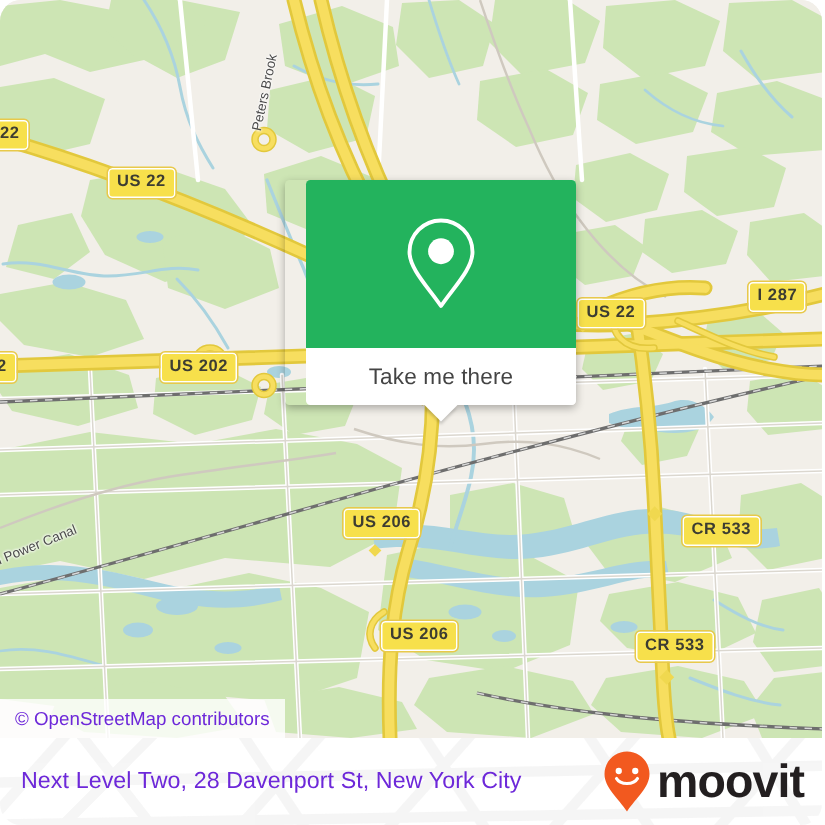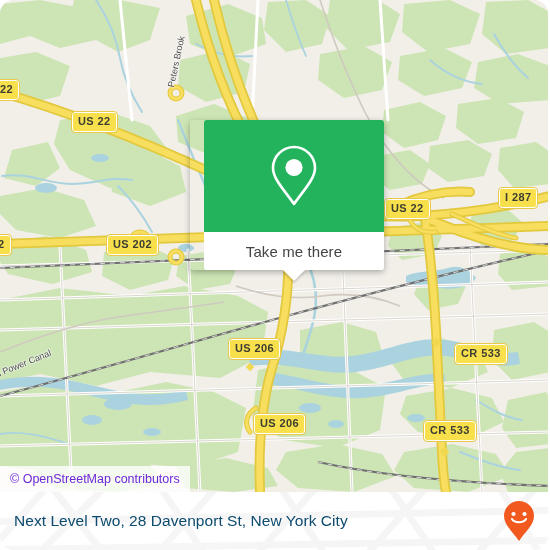--- a/index.html
+++ b/index.html
@@ -91,21 +91,21 @@
 
   
   .footer{
     position:absolute;left:0;top:492px;width:550px;height:58px;
     background:#ffffff;overflow:hidden;
   }
   .footer-wm{position:absolute;left:0;top:0;width:550px;height:58px;opacity:.6;}
   .footer-text{
     position:absolute;left:14px;top:0;height:58px;
     display:flex;align-items:center;
-    color:#0c4a6e;font-size:15.5px;letter-spacing:.05px;
+    color:#6d28d9;font-size:15.5px;letter-spacing:.05px;
   }
   .brand{
     position:absolute;right:14px;top:0;height:58px;
     display:flex;align-items:center;gap:3px;
   }
   .brand-word{
     color:#231f20;font-size:31px;font-weight:bold;letter-spacing:-.6px;line-height:1;
     position:relative;top:-1px;
   }
 </style>
@@ -363,16 +363,17 @@
     <div class="footer-text">
       <span>Next Level Two, 28 Davenport St, New York City</span>
     </div>
     <div class="brand">
       <svg width="34" height="42" viewBox="0 0 34 42">
         <path d="M17 1 C8.7 1 2 7.7 2 16 C2 25 11 32 17 41 C23 32 32 25 32 16 C32 7.7 25.3 1 17 1 Z" fill="#F2591F"></path>
         <circle cx="11.5" cy="14" r="2.1" fill="#ffffff"></circle>
         <circle cx="22.5" cy="14" r="2.1" fill="#ffffff"></circle>
         <path d="M10 19 C12.5 23.4 21.5 23.4 24 19" stroke="#ffffff" stroke-width="2.1" fill="none" stroke-linecap="round"></path>
       </svg>
+      <span class="brand-word">moovit</span>
     </div>
   </div>
 
 </div>
 
 </body></html>

